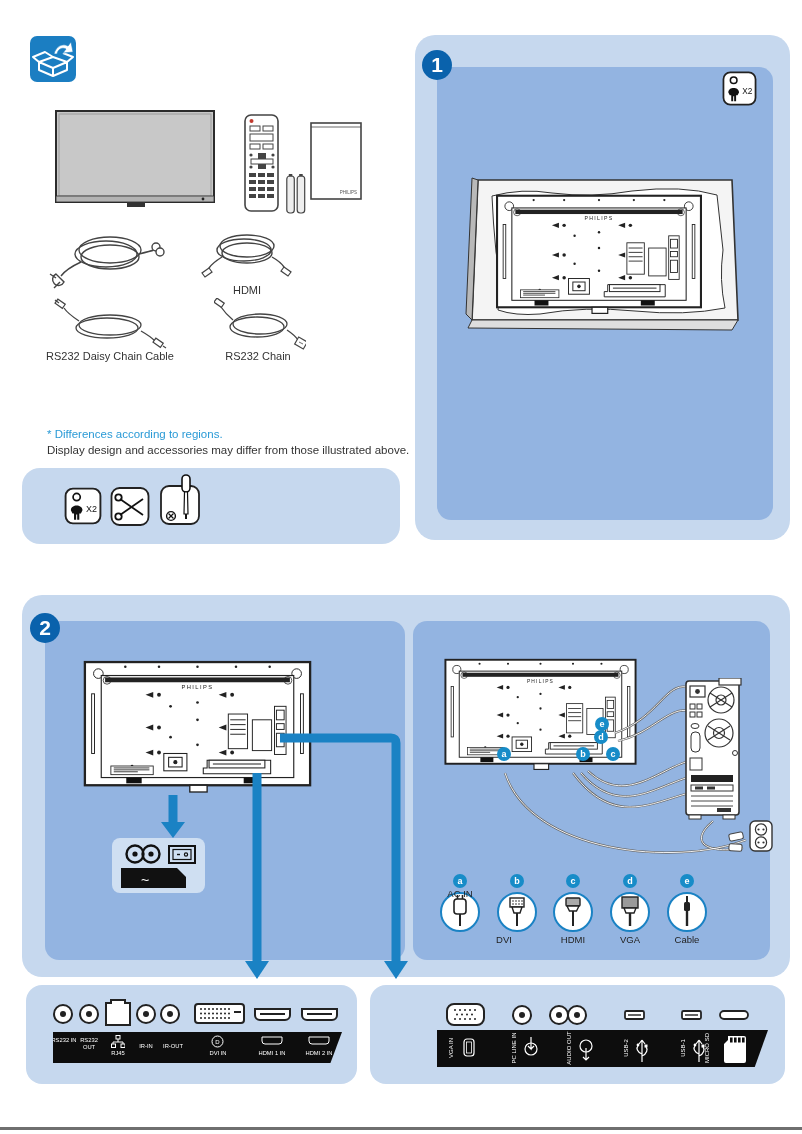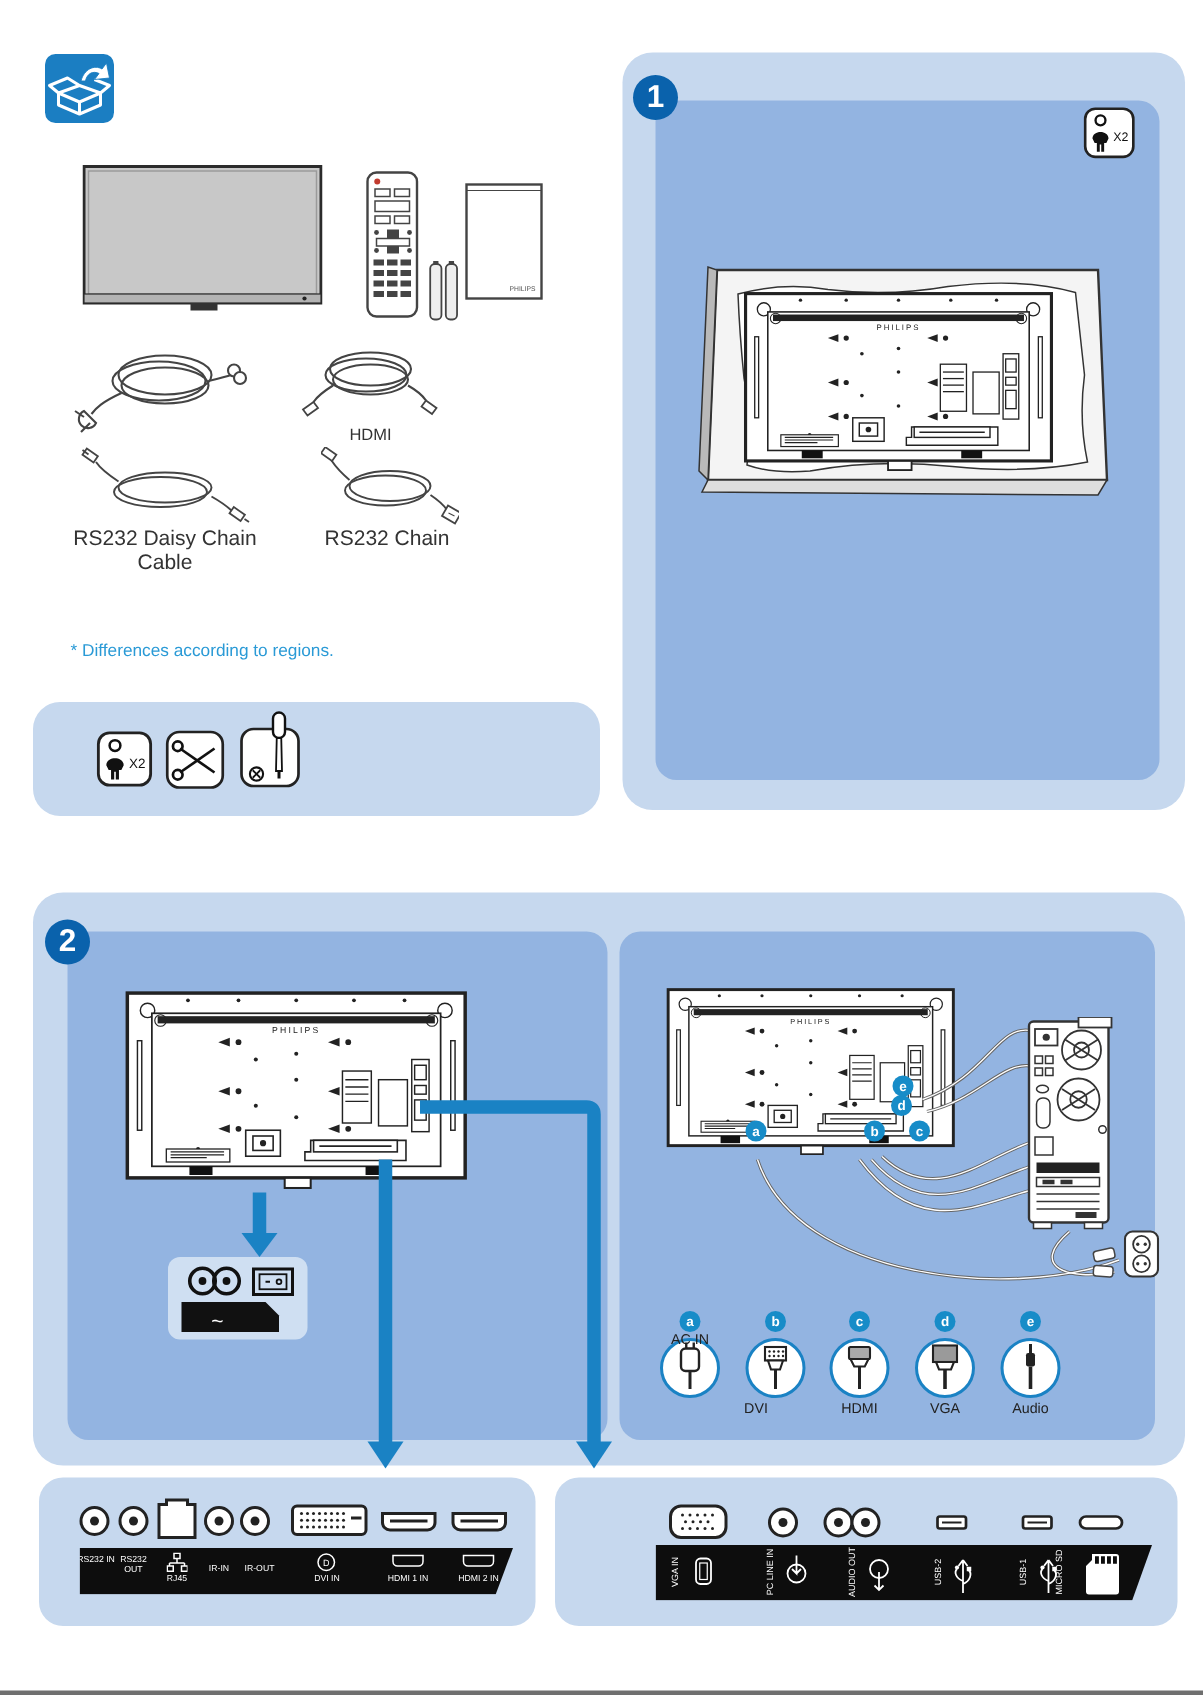--- a/index.html
+++ b/index.html
@@ -7,21 +7,21 @@
   #page{position:relative;width:802px;height:1134px;background:#fff;overflow:hidden;}
   .abs{position:absolute;}
   .panel-light{background:#c6d8ee;border-radius:18px;}
   .panel-med{background:#93b4e1;border-radius:14px;}
   .step-badge{width:30px;height:30px;border-radius:50%;background:#0a62ac;color:#fff;
     font-weight:bold;font-size:21px;text-align:center;line-height:29px;}
   .letter-badge{width:14px;height:14px;border-radius:50%;background:#178cc8;color:#fff;
     font-weight:bold;font-size:9px;text-align:center;line-height:14px;}
   .legend-circle{width:40px;height:40px;border-radius:50%;background:#fff;border:2px solid #1a82c4;box-sizing:border-box;}
   .legend-label{font-size:9.5px;color:#222;text-align:center;}
-  .cable-label{font-size:14px;color:#333;text-align:center;}
+  .cable-label{font-size:11px;color:#333;text-align:center;}
   .note-blue{font-size:11.5px;color:#2a9ad6;text-align:center;}
   .note-dark{font-size:11.5px;color:#333;}
   .blackstrip{background:#0d0d0d;}
   .port-lbl{position:absolute;color:#fff;font-size:5.8px;line-height:1.15;text-align:center;}
   .port-lbl-rot{position:absolute;color:#fff;font-size:6px;line-height:1;text-align:center;
     width:36px;height:8px;transform:rotate(-90deg);white-space:nowrap;}
   .nowrap{white-space:nowrap;}
   svg{display:block;font-family:"Liberation Sans",sans-serif;}
   .bottom-line{background:#6f6f6f;}
 </style>
@@ -236,20 +236,21 @@
     </g>
     <g stroke="#444" stroke-width="1.2" fill="#fff">
       <rect x="1" y="2" width="9" height="5" transform="rotate(35 5 4)"></rect>
       <rect x="82" y="41" width="10" height="8" transform="rotate(30 87 45)"></rect>
       <line x1="85" y1="44" x2="89" y2="46" stroke-width="0.8"></line>
     </g>
   </svg>
   <div class="abs cable-label" style="left:198px;top:350px;width:120px">RS232 Chain</div>
 
   <div class="abs note-blue" style="left:47px;top:428px">* Differences according to regions.</div>
+  <div class="abs note-dark" style="left:47px;top:444px">Display design and accessories may differ from those illustrated above.</div>
 
   <div class="abs panel-light" style="left:22px;top:468px;width:378px;height:76px"></div>
   <svg class="abs" style="left:64px;top:485px" width="38" height="42" viewBox="0 0 36 36">
     <use href="#person-x2"></use>
   </svg>
   <svg class="abs" style="left:110px;top:485px" width="40" height="42" viewBox="0 0 40 42">
     <rect x="1.5" y="3" width="37" height="37" rx="8" fill="#fff" stroke="#222" stroke-width="1.8"></rect>
     <g stroke="#111" stroke-width="1.8" fill="none">
       <line x1="10" y1="14" x2="33" y2="30"></line>
       <line x1="33" y1="14" x2="10" y2="30"></line>
@@ -441,21 +442,21 @@
   <svg class="abs" style="left:667px;top:892px" width="40" height="40" viewBox="0 0 40 40">
     <path d="M20,4 v6" stroke="#222" stroke-width="2"></path>
     <rect x="17" y="10" width="6" height="9" rx="1.5" fill="#222"></rect>
     <path d="M20,19 v15" stroke="#222" stroke-width="2.4"></path>
   </svg>
 
   <div class="abs legend-label" style="left:432px;top:888px;width:56px">AC IN</div>
   <div class="abs legend-label" style="left:476px;top:934px;width:56px">DVI</div>
   <div class="abs legend-label" style="left:545px;top:934px;width:56px">HDMI</div>
   <div class="abs legend-label" style="left:602px;top:934px;width:56px">VGA</div>
-  <div class="abs legend-label" style="left:659px;top:934px;width:56px">Audio</div>
+  <div class="abs legend-label" style="left:659px;top:934px;width:56px">Cable</div>
 
   <svg class="abs" style="left:0;top:595px;pointer-events:none" width="802" height="392" viewBox="0 0 802 392">
     <g stroke="#1a82c4" stroke-width="9" fill="none">
       <line x1="173" y1="200" x2="173" y2="228"></line>
       <line x1="257" y1="178" x2="257" y2="368"></line>
       <path d="M280,143 H391 Q396,143 396,148 V368"></path>
     </g>
     <g fill="#1a82c4">
       <polygon points="161,227 185,227 173,243"></polygon>
       <polygon points="245,366 269,366 257,384"></polygon>

